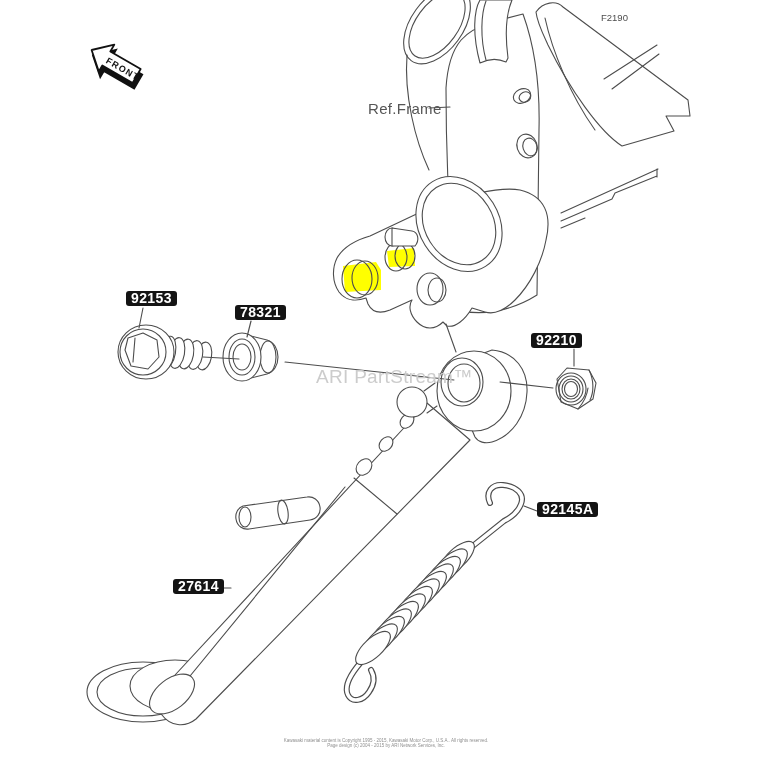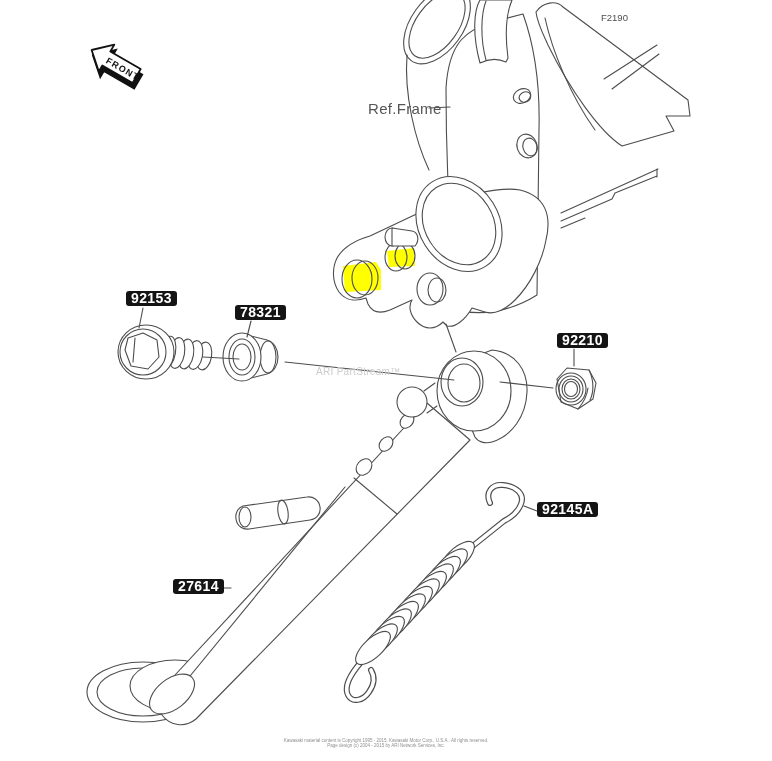--- a/index.html
+++ b/index.html
@@ -11,21 +11,21 @@
   .ln{fill:none;stroke:#4d4d4d;stroke-width:1.1;stroke-linecap:round;stroke-linejoin:round;}
   .hl{fill:#ffff00;stroke:none;}
   .to{fill:none;stroke:#4d4d4d;stroke-width:6;stroke-linecap:round;}
   .ti{fill:none;stroke:#ffffff;stroke-width:3.6;stroke-linecap:round;}
   
   .badge{position:absolute;background:#141414;color:#ffffff;font-weight:bold;font-size:14px;
          line-height:11px;padding:2px 5px;border-radius:3px;letter-spacing:.4px;cursor:pointer;}
   .note{position:absolute;color:#4d4d4d;}
   #figcode{left:601px;top:12px;font-size:9.5px;}
   #refframe{left:368px;top:100px;font-size:15px;letter-spacing:.3px;color:#555555;}
-  #watermark{left:316px;top:366px;font-size:10px;color:#cccccc;letter-spacing:.3px;}
+  #watermark{left:316px;top:366px;font-size:19px;color:#cccccc;letter-spacing:.3px;}
   #footer{position:absolute;left:0;top:738px;width:772px;text-align:center;
           font-size:4.5px;line-height:5px;color:#8f8f8f;}
 </style>
 </head>
 <body>
 
 <div id="canvas">
 
   <svg id="art" width="772" height="761" viewBox="0 0 772 761">
 
@@ -177,21 +177,21 @@
       <line class="ln" x1="500" y1="382" x2="553" y2="388"></line>
     </g>
   </svg>
 
   <div class="note" id="figcode">F2190</div>
   <div class="note" id="refframe">Ref.Frame</div>
   <div class="note" id="watermark">ARI PartStream™</div>
 
   <div class="badge" style="left:126px;top:291px;">92153</div>
   <div class="badge" style="left:235px;top:305px;">78321</div>
-  <div class="badge" style="left:557px;top:333px;">92210</div>
+  <div class="badge" style="left:531px;top:333px;">92210</div>
   <div class="badge" style="left:173px;top:579px;">27614</div>
   <div class="badge" style="left:537px;top:502px;">92145A</div>
 
   <div id="footer">
     <div>Kawasaki material content is Copyright 1995 - 2015, Kawasaki Motor Corp., U.S.A.. All rights reserved.</div>
     <div>Page design (c) 2004 - 2015 by ARI Network Services, Inc.</div>
   </div>
 
 </div>
 

